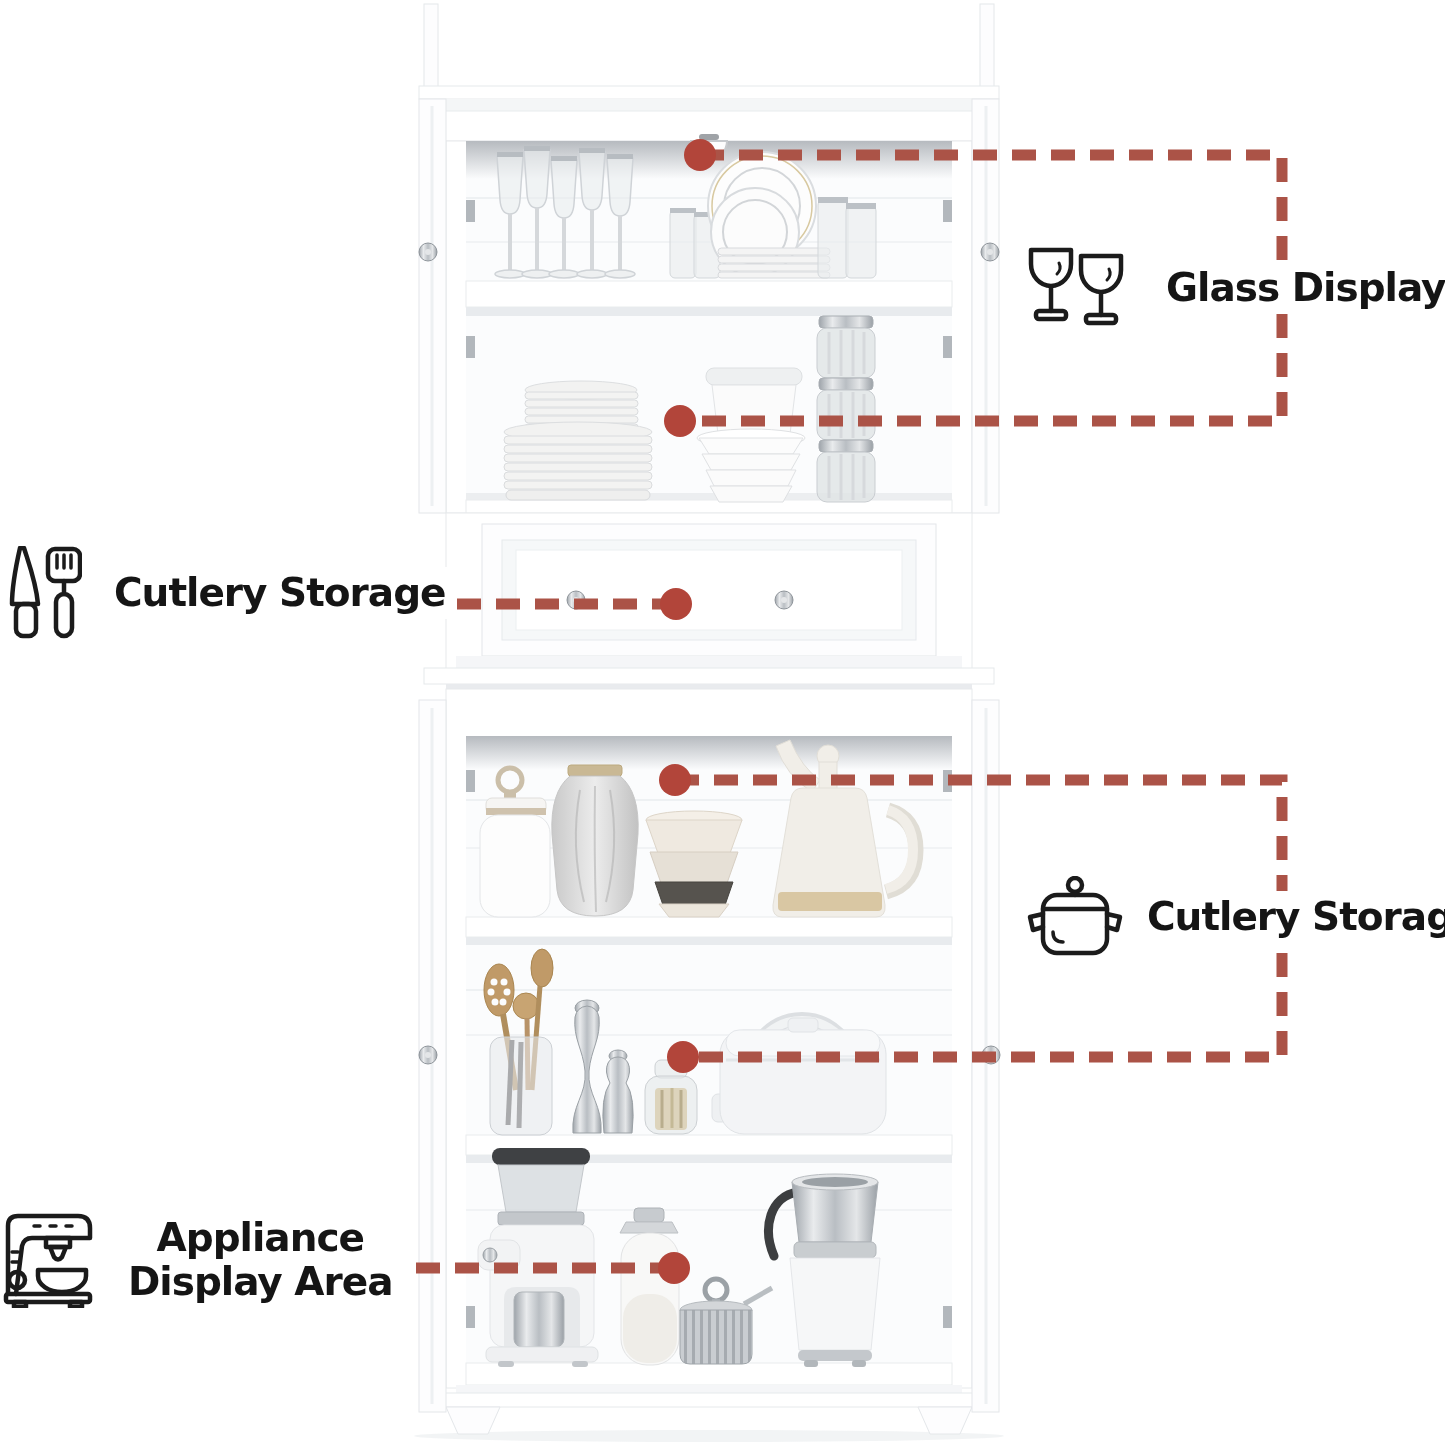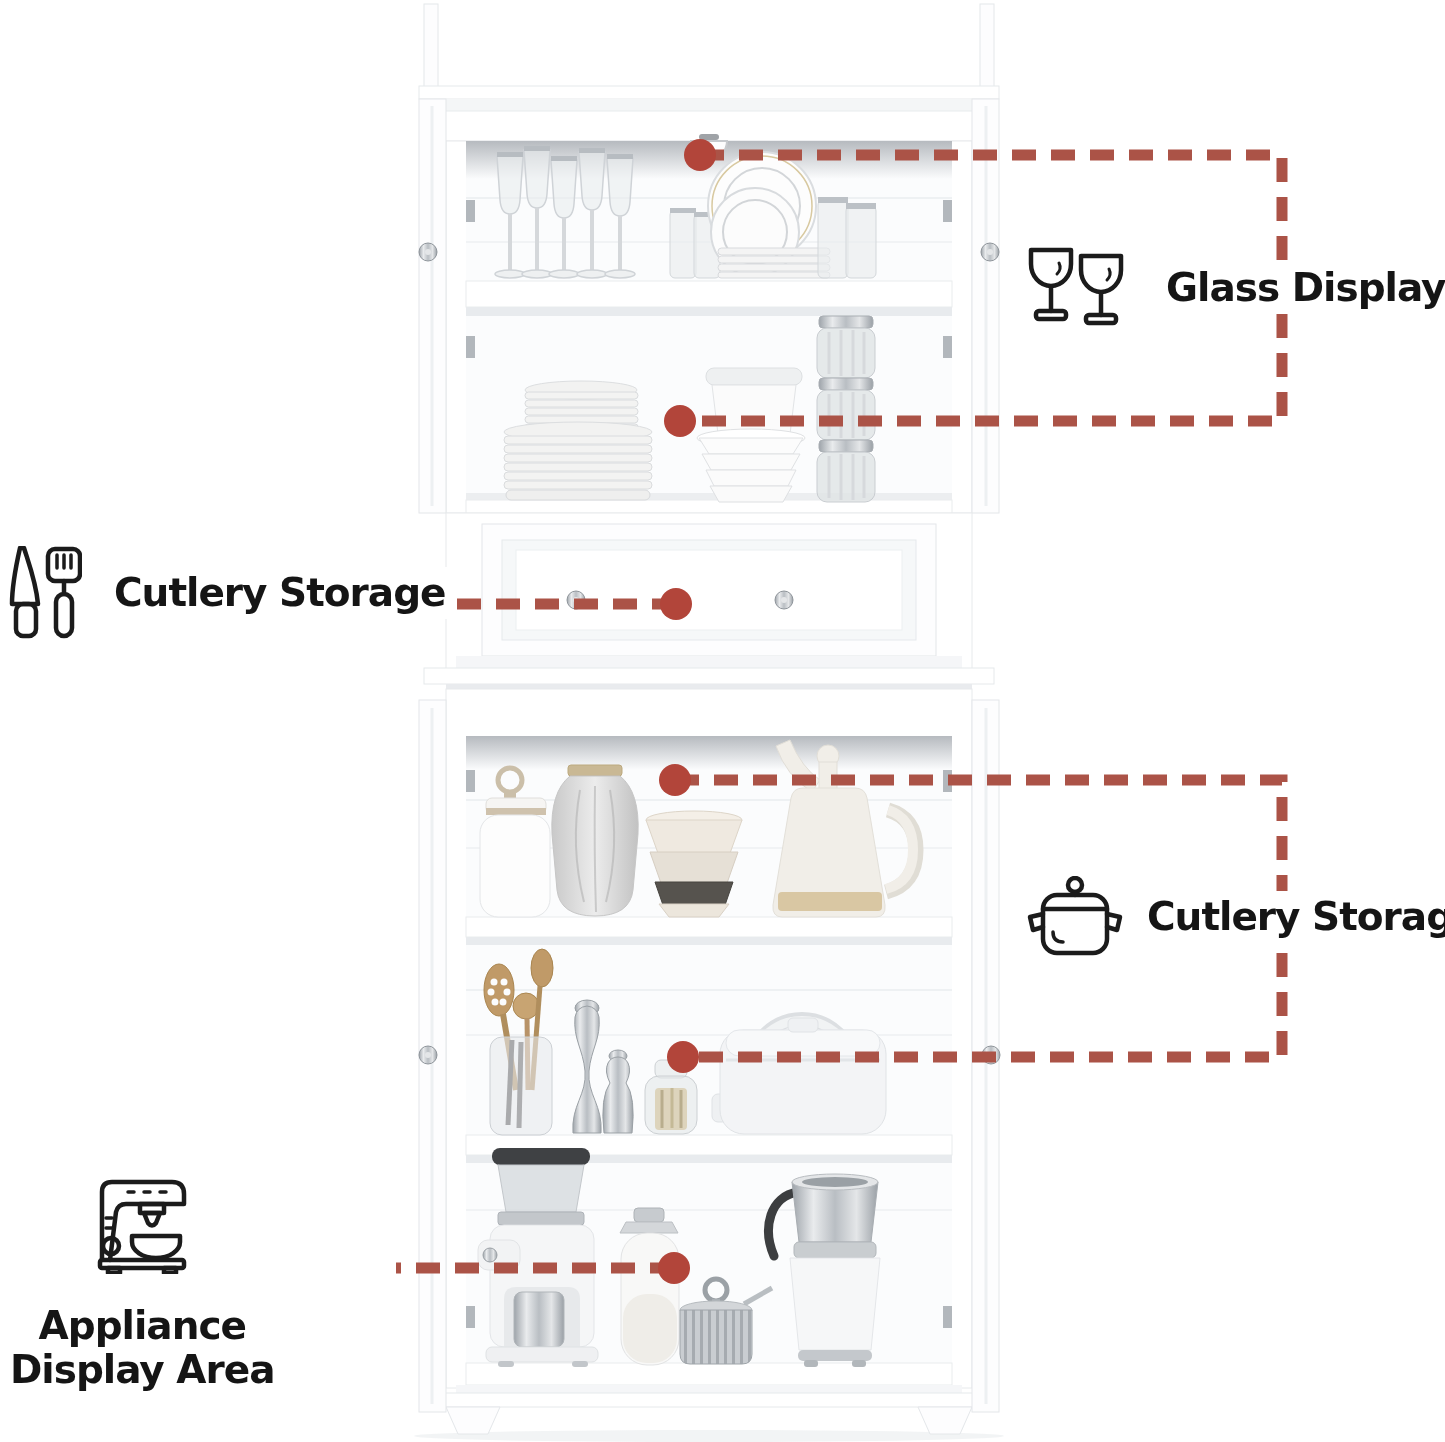--- a/index.html
+++ b/index.html
@@ -419,21 +419,21 @@
       <rect x="18" y="19" width="64" height="58" rx="14"></rect>
       <line x1="18" y1="33" x2="82" y2="33"></line>
       <path d="M18,38 L5,41 L8,54 L18,51"></path>
       <path d="M82,38 L95,41 L92,54 L82,51"></path>
       <path d="M28,56 q0,10 10,10" stroke-width="3.5"></path>
     </svg>
   </span>
   <span class="callout-label">Cutlery Storage</span>
 </div>
 
-<div class="callout" style="left:2px;top:1178px;height:96px;gap:26px;flex-direction:column;">
+<div class="callout" style="left:2px;top:1212px;height:96px;gap:26px;">
   <span class="callout-icon">
     <svg width="92" height="96" viewBox="0 0 92 96" fill="none" stroke="#1b1b1b" stroke-width="4.5" stroke-linecap="round" stroke-linejoin="round">
       <path d="M6,82 V14 Q6,4 16,4 H76 Q88,4 88,16 V26 H30 Q22,26 20,34 L14,82"></path>
       <line x1="32" y1="14" x2="38" y2="14" stroke-width="3.5"></line>
       <line x1="48" y1="14" x2="54" y2="14" stroke-width="3.5"></line>
       <line x1="64" y1="14" x2="70" y2="14" stroke-width="3.5"></line>
       <line x1="10" y1="40" x2="16" y2="40" stroke-width="3.5"></line>
       <line x1="10" y1="50" x2="16" y2="50" stroke-width="3.5"></line>
       <circle cx="15" cy="68" r="8"></circle>
       <rect x="44" y="26" width="24" height="9"></rect>

